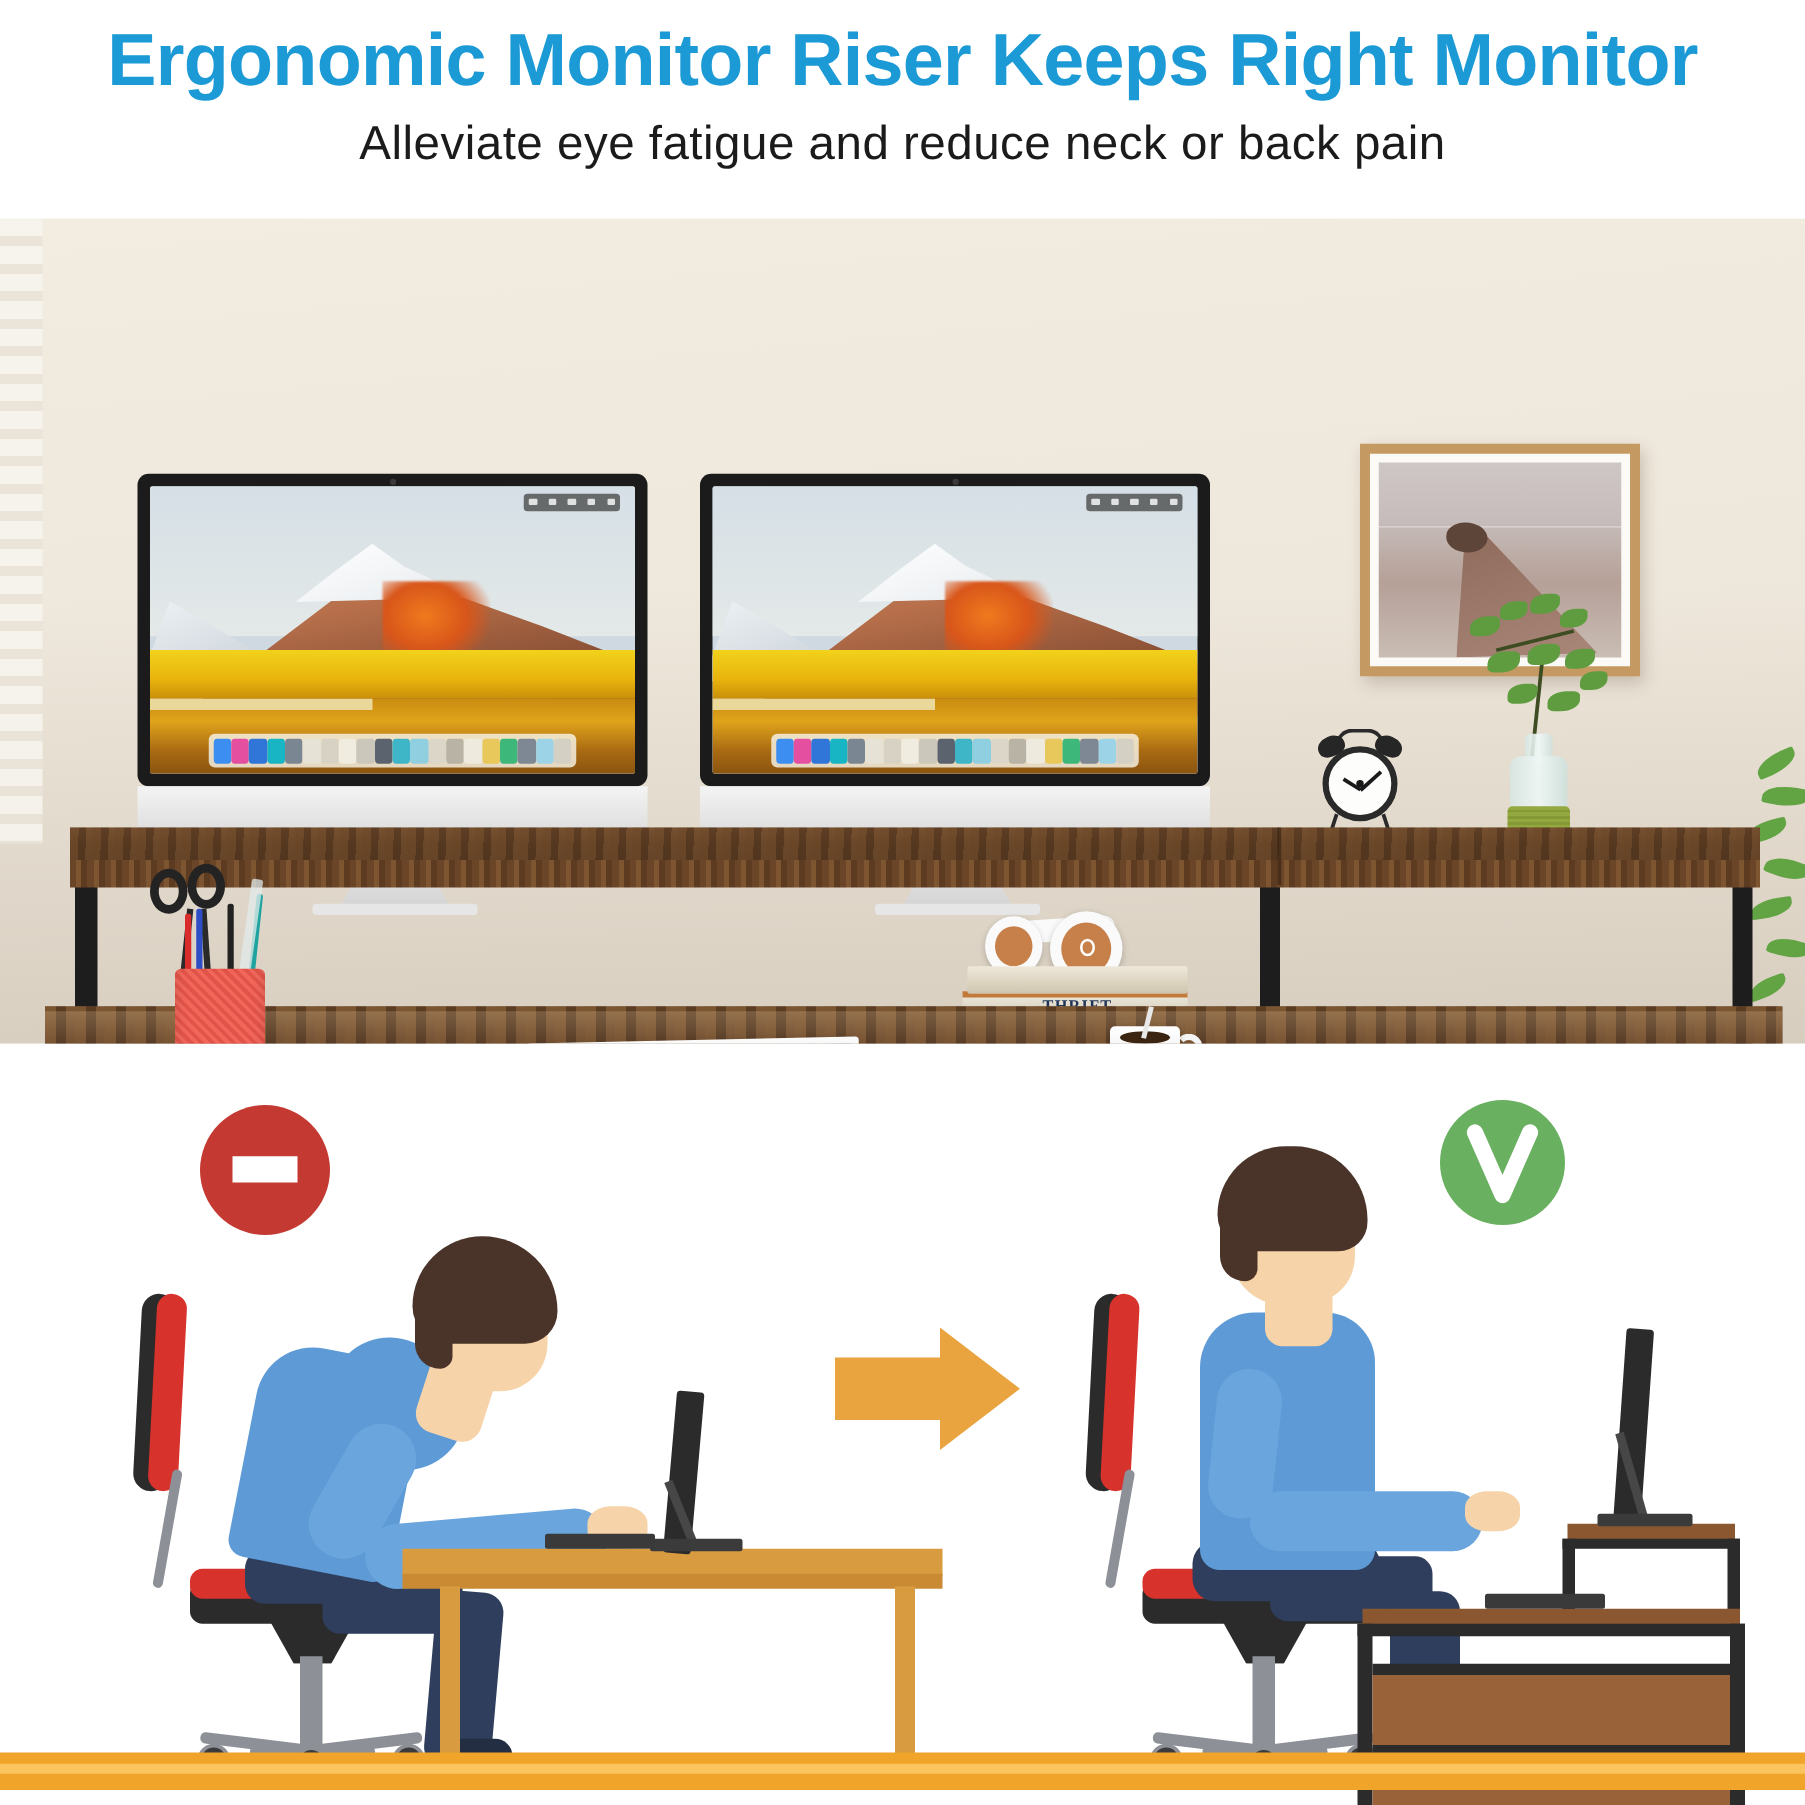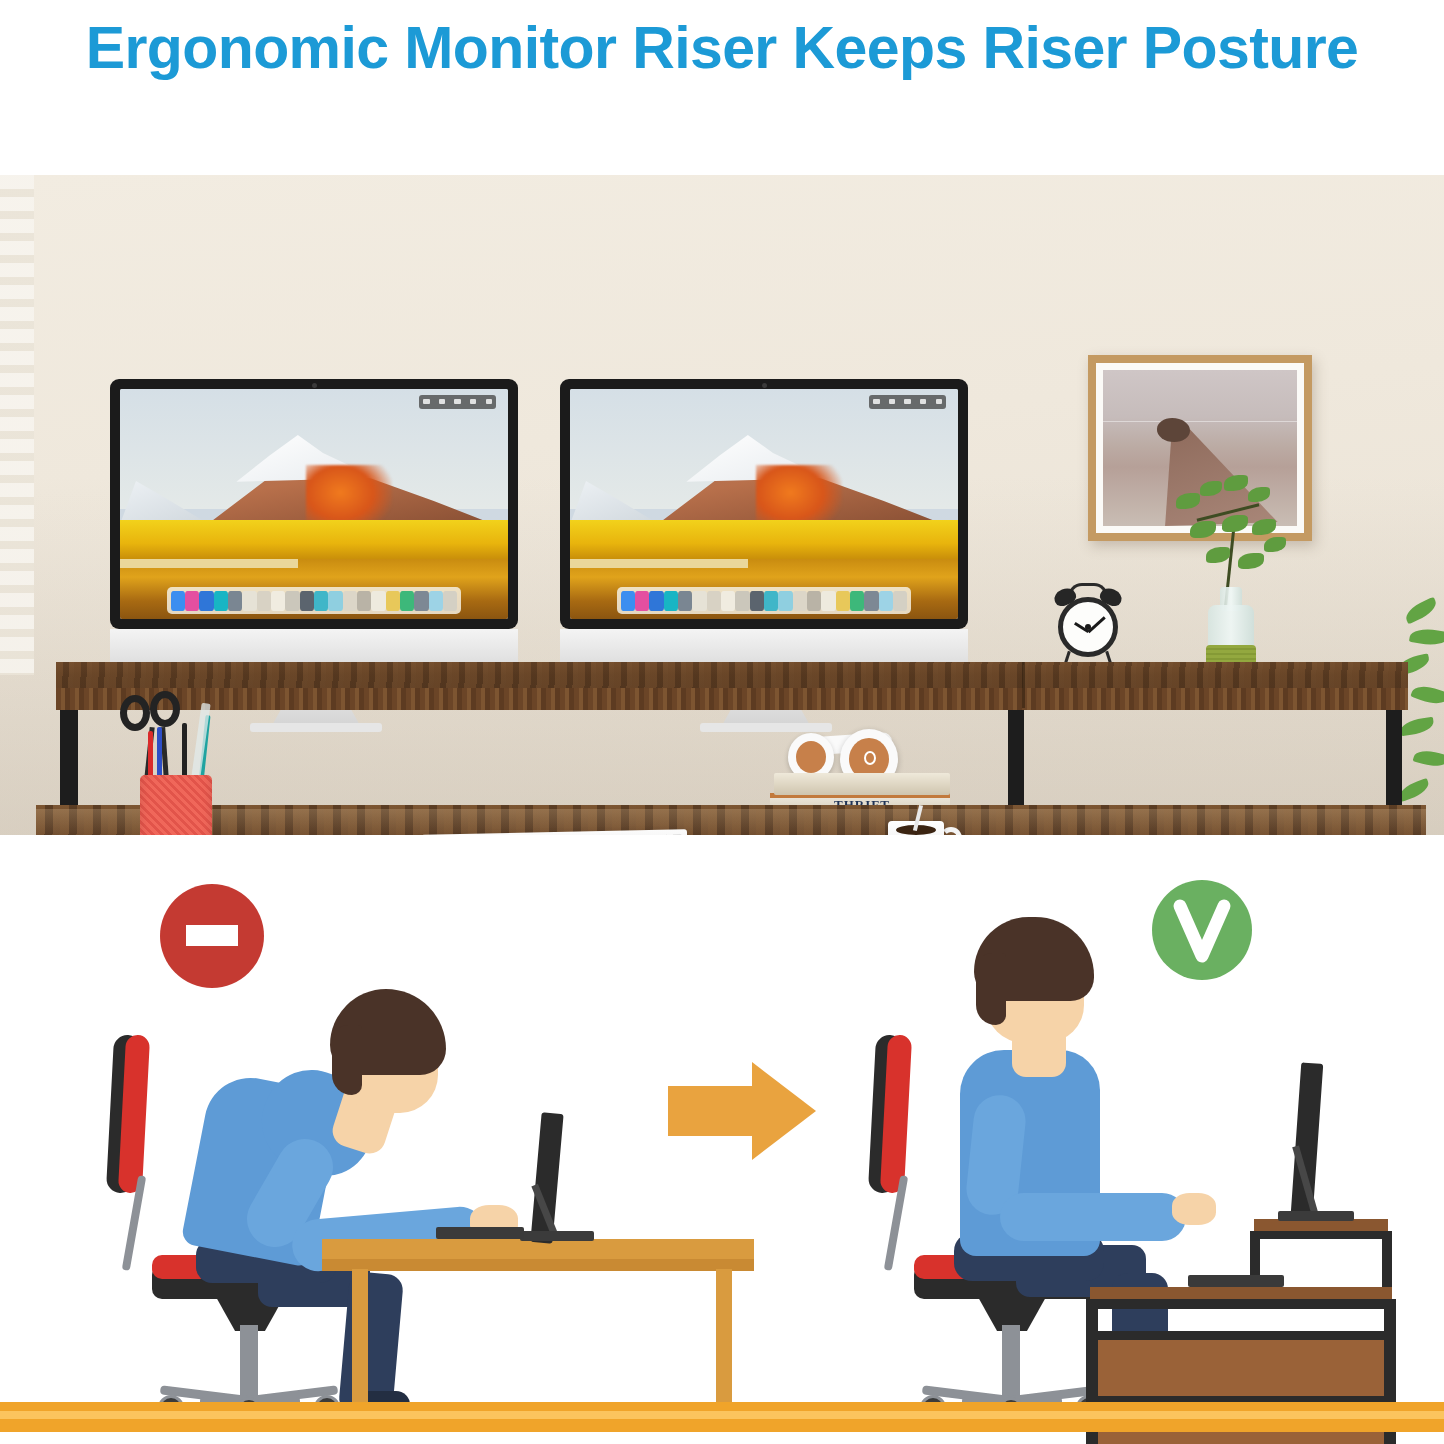--- a/index.html
+++ b/index.html
@@ -232,21 +232,22 @@
               background:#f0a42a; }
   .floorbar-light { position:absolute; left:0; bottom:25px; width:1444px; height:8px;
               background:#fbc45e; }
 </style>
 </head>
 <body>
 
 <div class="page">
 
   <div class="header">
-    <div class="headline">Ergonomic Monitor Riser Keeps Riser Posture</div>
+    <div class="headline">Ergonomic Monitor Riser Keeps Right Monitor</div>
+    <div class="subhead">Alleviate eye fatigue and reduce neck or back pain</div>
   </div>
 
   <div class="photo">
     <div class="wall"></div>
     <div class="wall-shadow"></div>
     <div class="curtain"></div>
 
     <div class="art-frame">
       <div class="art-mat">
         <div class="art-img">

